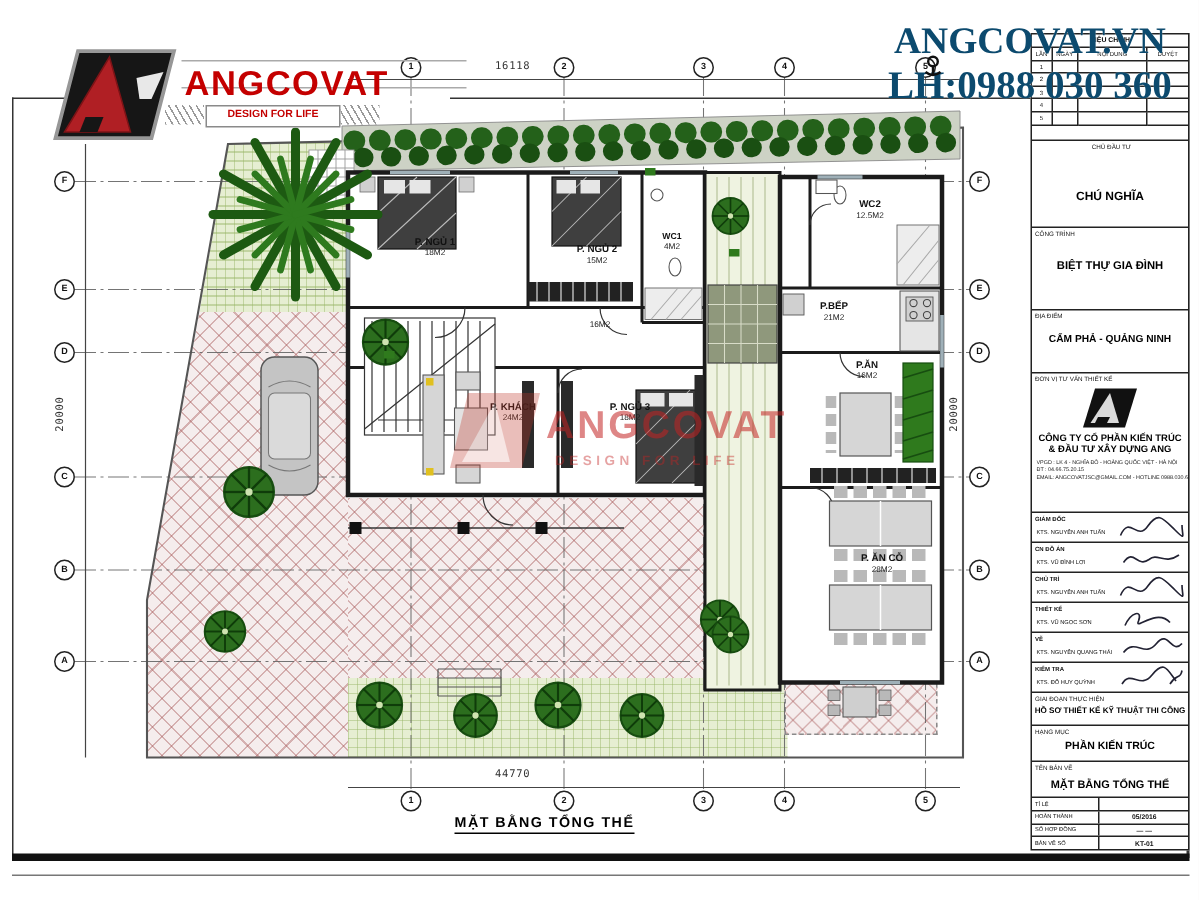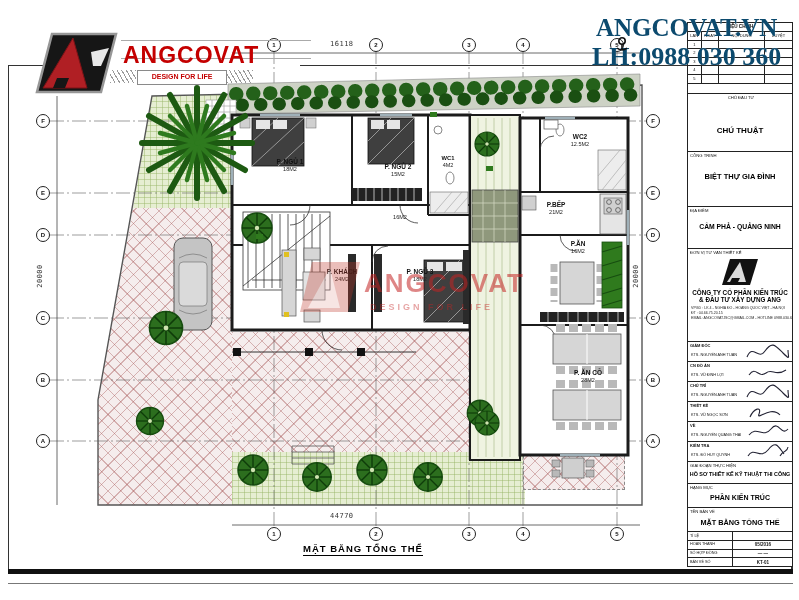--- a/index.html
+++ b/index.html
@@ -423,21 +423,21 @@
       <div class="rrow">
           <div>5</div>
           <div></div>
           <div></div>
           <div></div>
         </div>
     </div>
 
     <div class="sec" style="top:70px;height:58px;">
       <div class="tb-l" style="text-align:center;">CHỦ ĐẦU TƯ</div>
-      <div class="tb-v" style="font-size:8px;margin-top:26px;">CHÚ THUẬT</div>
+      <div class="tb-v" style="font-size:8px;margin-top:26px;">CHÚ NGHĨA</div>
     </div>
     <div class="sec" style="top:128px;height:55px;">
       <div class="tb-l">CÔNG TRÌNH</div>
       <div class="tb-v" style="font-size:7.5px;margin-top:14px;">BIỆT THỰ GIA ĐÌNH</div>
     </div>
     <div class="sec" style="top:183px;height:42px;">
       <div class="tb-l">ĐỊA ĐIỂM</div>
       <div class="tb-v" style="font-size:6.8px;margin-top:10px;">CẨM PHẢ - QUẢNG NINH</div>
     </div>
     <div class="sec" style="top:225px;height:93px;">

